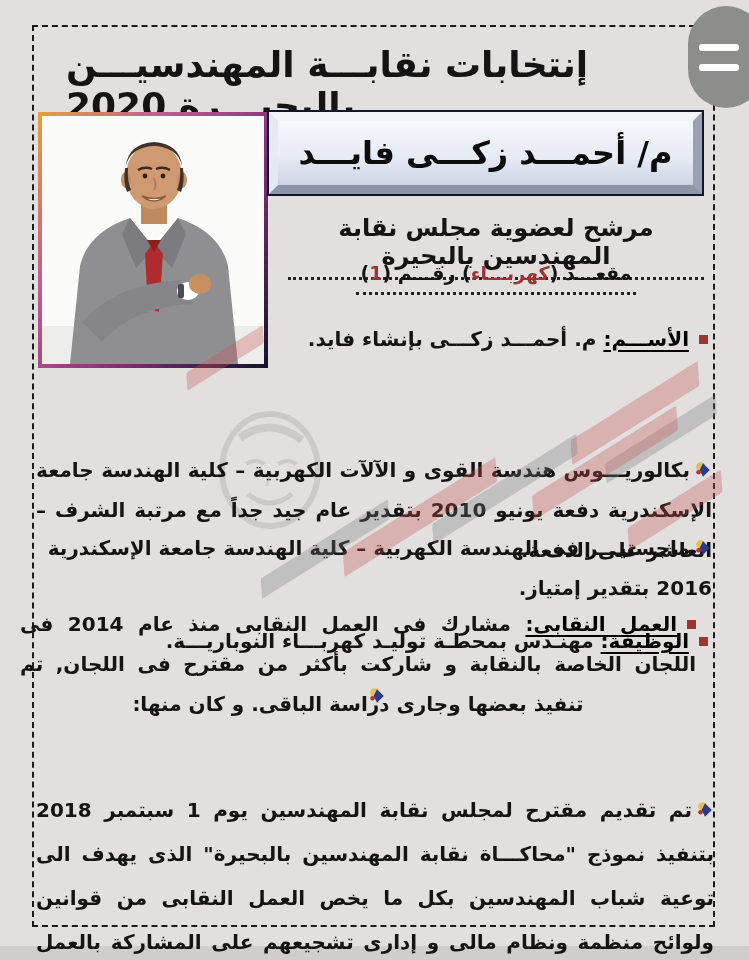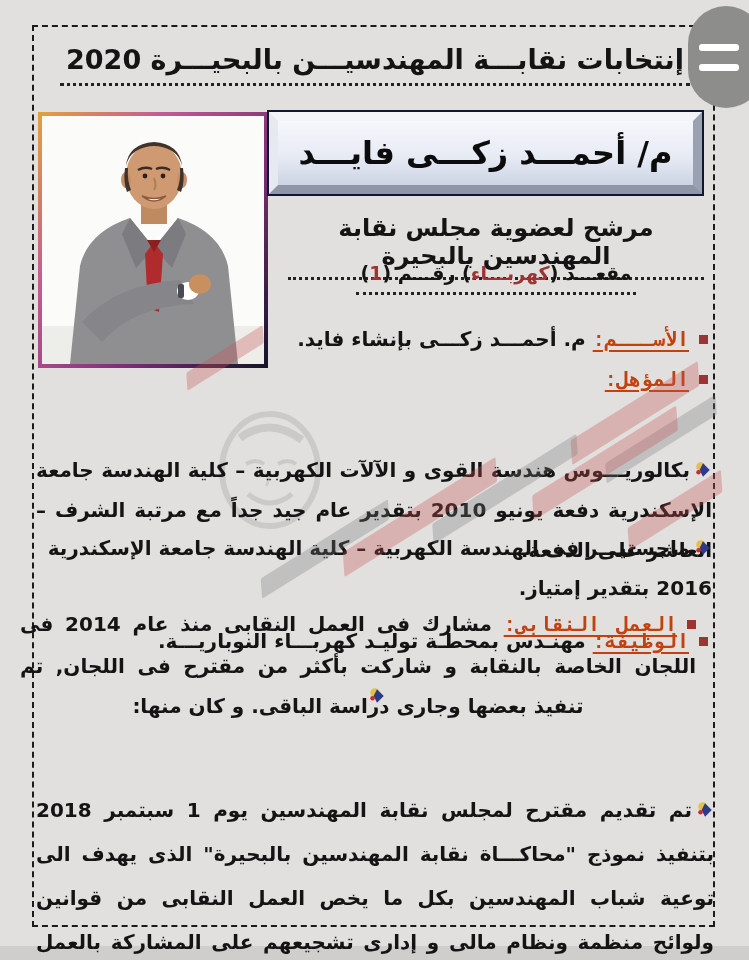--- a/index.html
+++ b/index.html
@@ -24,21 +24,21 @@
     cursor:pointer;
   }
   .menu-pill .bar{
     position:absolute;left:11px;width:40px;height:7px;border-radius:3px;background:#ffffff;
   }
   .menu-pill .bar.b1{top:38px;}
   .menu-pill .bar.b2{top:58px;}
 
   .title{
     left:60px;top:44px;width:630px;z-index:3;
-    font-size:27px;text-align:center;
+    font-size:36px;text-align:left;
     border-bottom:0;
     text-decoration:underline;
   }
   .title .t-inner{display:inline-block;border-bottom:3px dotted #222;padding:0 6px 8px 6px;}
 
   
   .photo-frame{
     left:38px;top:112px;width:230px;height:256px;z-index:3;
     background:linear-gradient(125deg,#e2a23d 0%,#c45c92 30%,#7a2f74 65%,#141428 100%);
     padding:4px;box-sizing:border-box;
@@ -74,21 +74,21 @@
 
   .info-list{
     left:308px;top:320px;width:400px;z-index:3;
     font-size:20px;line-height:38px;text-align:right;
   }
   .info-item{white-space:nowrap;}
   .sq{
     display:inline-block;width:9px;height:9px;background:#9c3434;
     margin-left:10px;vertical-align:2px;
   }
-  .lbl{color:#c2410c;text-decoration:underline;text-underline-offset:4px;font-family:Liberation Mono, monospace;}
+  .lbl{color:#000000;text-decoration:underline;text-underline-offset:4px;}
 
   .flow{z-index:3;font-size:20px;}
   .qual1{left:36px;top:450px;width:676px;line-height:2.0;text-align:justify;text-align-last:right;}
   .qual2{left:36px;top:528px;width:676px;line-height:2.0;}
   .jobline{left:36px;top:574px;width:672px;line-height:2.0;text-align:right;margin-top:47px;}
   .union{left:20px;top:604px;width:676px;line-height:2.0;text-align:justify;text-align-last:center;}
   .prop1{left:36px;top:672px;width:678px;line-height:2.4;text-align:justify;text-align-last:center;}
   .prop2{left:36px;top:788px;width:678px;line-height:2.2;text-align:justify;text-align-last:center;}
 
   .ding{display:inline-block;width:18px;height:18px;margin-left:4px;vertical-align:-2px;}
@@ -175,23 +175,20 @@
   <span class="t-inner">مرشح لعضوية مجلس نقابة المهندسين بالبحيرة</span>
 </div>
 
 <div class="abs seat-line">
   <span class="t-inner"><span>مقعـــد (</span><span class="maroon">كهربـــاء</span><span>) رقـــم (</span><span class="maroon">1</span><span>)</span></span>
 </div>
 
 <div class="abs info-list">
   <div class="info-item">
     <span class="sq"></span><span class="lbl">الأســـم:</span><span> م. أحمـــد زكـــى بإنشاء فايد.</span>
-  </div>
-  <div class="info-item">
-    <span class="sq"></span><span class="lbl">المؤهل:</span><span></span>
   </div>
 </div>
 
 <div class="abs flow qual1">
   <span class="ding"><svg width="18" height="18" viewBox="0 0 16 16">
         <circle cx="6" cy="5" r="4" fill="#e3c04a"></circle>
         <path d="M8 2 L14 8 L8 14 L5 8 Z" fill="#2c3a8a"></path>
         <circle cx="4" cy="10" r="2" fill="#c03030"></circle>
       </svg></span><span>بكالوريـــوس هندسة القوى و الآلآت الكهربية – كلية الهندسة جامعة الإسكندرية دفعة يونيو 2010 بتقدير عام جيد جداً مع مرتبة الشرف – العاشر على الدفعة.</span>
 </div>

